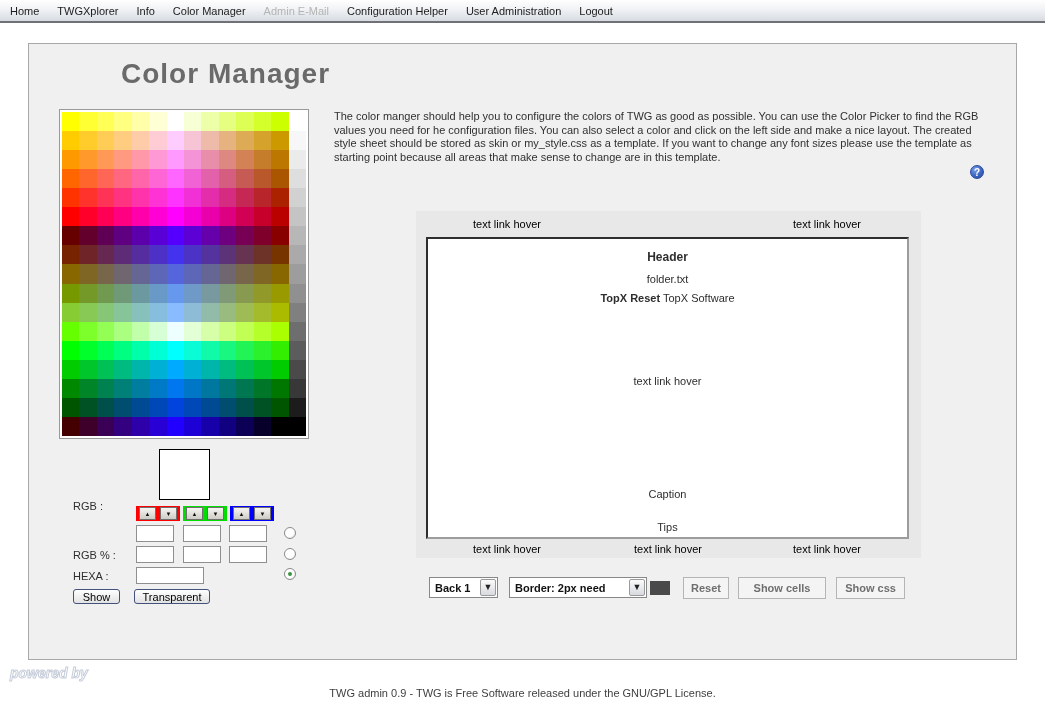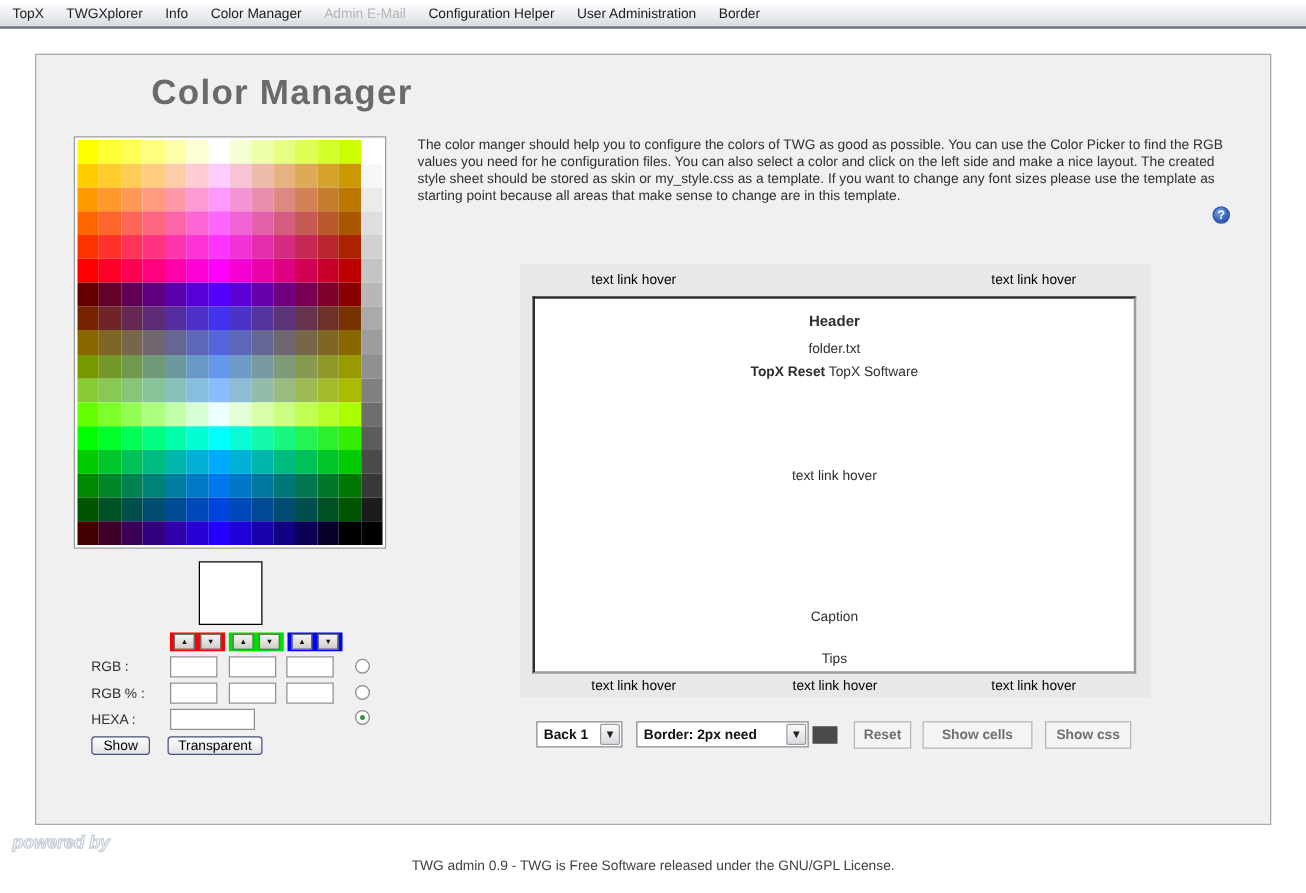--- a/index.html
+++ b/index.html
@@ -79,28 +79,28 @@
   #logo { position:absolute; left:6px; top:666px; font-style:italic; font-weight:bold;
           color:#ffffff; -webkit-text-stroke:1px #c6cdda; line-height:1; }
   #logo .l1 { font-size:14px; margin-left:4px; }
   #logo .l2 { font-size:22px; margin-top:2px; }
   #footer-text { position:absolute; left:0; top:687px; width:1045px; text-align:center; color:#3f3f3f; }
 </style>
 </head>
 <body>
 
 <div id="navbar">
-  <span class="nav-item">TopX</span>
+  <span class="nav-item">Home</span>
   <span class="nav-item">TWGXplorer</span>
   <span class="nav-item">Info</span>
   <span class="nav-item">Color Manager</span>
   <span class="nav-item disabled">Admin E-Mail</span>
   <span class="nav-item">Configuration Helper</span>
   <span class="nav-item">User Administration</span>
-  <span class="nav-item">Border</span>
+  <span class="nav-item">Logout</span>
 </div>
 
 <div id="panel">
 
   <div id="page-title">Color Manager</div>
 
   <div id="palette-box">
     <div id="palette-grid">
         <div class="palette-cell" style="background: rgb(255, 255, 0);"></div>
         <div class="palette-cell" style="background: rgb(255, 255, 51);"></div>
@@ -390,21 +390,21 @@
   </div>
   <div class="spin-strip" style="left: 154px; background: rgb(0, 221, 0);">
     <button class="spin-btn">▲</button>
     <button class="spin-btn">▼</button>
   </div>
   <div class="spin-strip" style="left: 201px; background: rgb(0, 0, 255);">
     <button class="spin-btn">▲</button>
     <button class="spin-btn">▼</button>
   </div>
 
-  <span class="field-label" style="top:484px;">RGB :</span>
+  <span class="field-label" style="top:456px;">RGB :</span>
   <input class="xp-input" style="left: 107px; top: 481px;" value="">
   <input class="xp-input" style="left: 154px; top: 481px;" value="">
   <input class="xp-input" style="left: 200px; top: 481px;" value="">
   <span class="radio" style="top:483px;"></span>
 
   <span class="field-label" style="top:505px;">RGB % :</span>
   <input class="xp-input" style="left: 107px; top: 502px;" value="">
   <input class="xp-input" style="left: 154px; top: 502px;" value="">
   <input class="xp-input" style="left: 200px; top: 502px;" value="">
   <span class="radio" style="top:504px;"></span>

